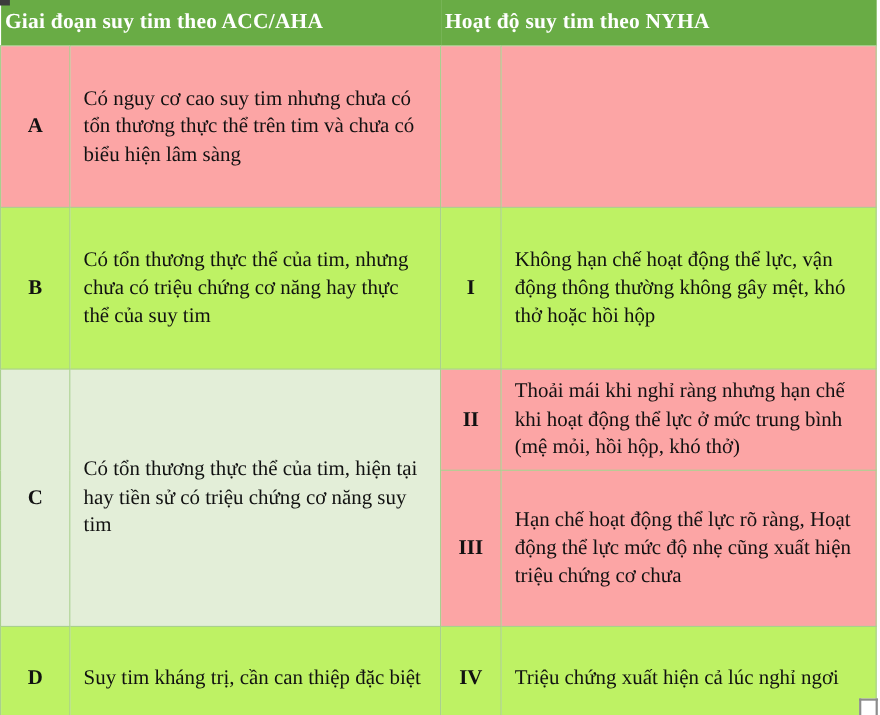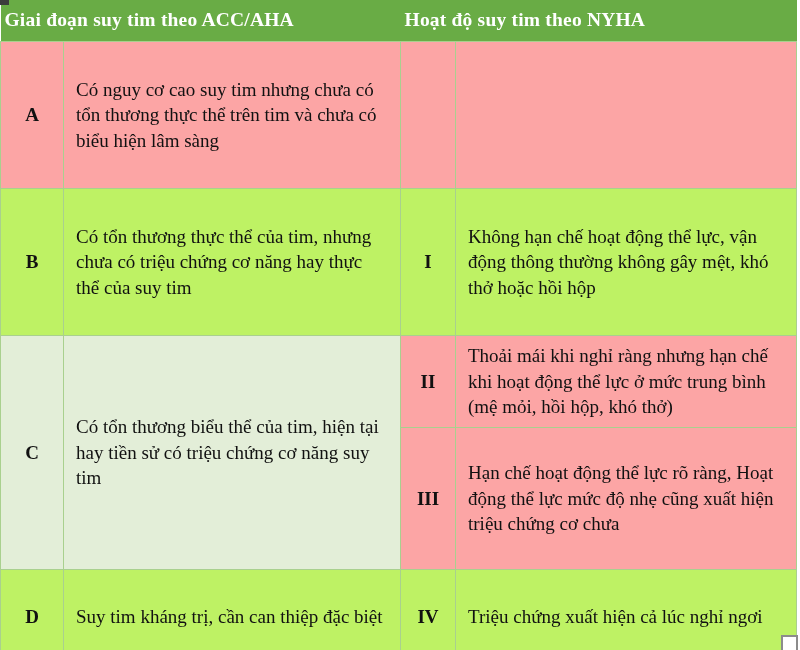--- a/index.html
+++ b/index.html
@@ -125,21 +125,21 @@
 
       <tr class="band-white">
         <td class="letter" style="height:131px;">B</td>
         <td>Có tổn thương thực thể của tim, nhưng chưa có triệu chứng cơ năng hay thực thể của suy tim</td>
         <td class="letter">I</td>
         <td>Không hạn chế hoạt động thể lực, vận động thông thường không gây mệt, khó thở hoặc hồi hộp</td>
       </tr>
 
       <tr class="band-green">
         <td class="letter cell-green" rowspan="2" style="height:127px;">C</td>
-        <td class="cell-green" rowspan="2">Có tổn thương biểu thể của tim, hiện tại hay tiền sử có triệu chứng cơ năng suy tim</td>
+        <td class="cell-green" rowspan="2">Có tổn thương thực thể của tim, hiện tại hay tiền sử có triệu chứng cơ năng suy tim</td>
         <td class="letter">II</td>
         <td>Thoải mái khi nghỉ ràng nhưng hạn chế khi hoạt động thể lực ở mức trung bình (mệ mỏi, hồi hộp, khó thở)</td>
       </tr>
 
       <tr class="band-green">
         <td class="letter" style="height:126px;margin-left:24px;">III</td>
         <td>Hạn chế hoạt động thể lực rõ ràng, Hoạt động thể lực mức độ nhẹ cũng xuất hiện triệu chứng cơ chưa</td>
       </tr>
 
       <tr class="band-white">

